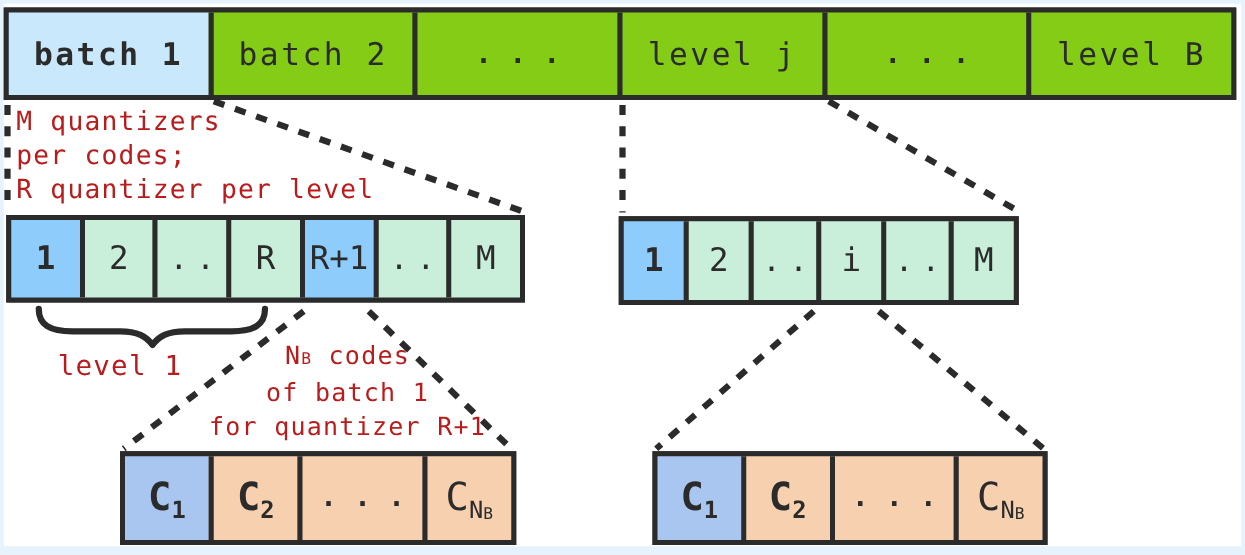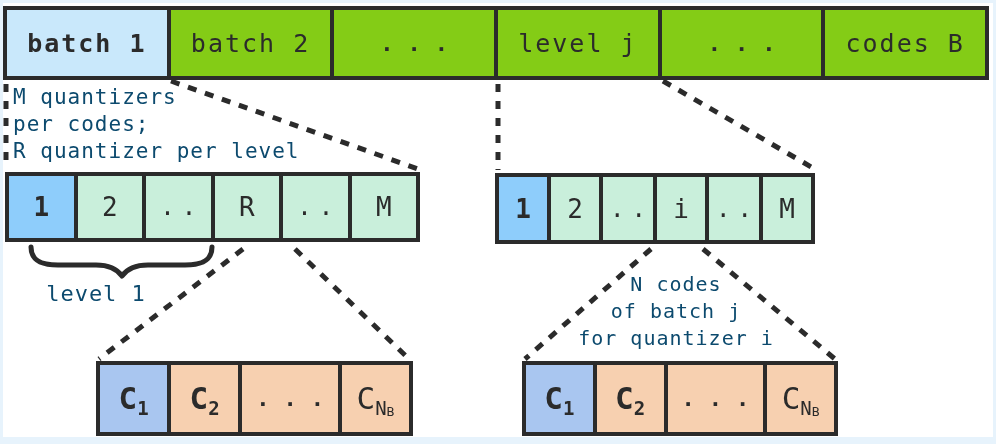--- a/index.html
+++ b/index.html
@@ -40,21 +40,21 @@
   .bold{font-weight:bold;}
   .dots-wide{letter-spacing:14px;text-indent:14px;font-weight:bold;font-size:22px;}
   .dots-mid{letter-spacing:7px;text-indent:7px;font-size:24px;}
 
   
   .codecell .main{font-size:31px;line-height:1;}
   .codecell .sub{font-size:19px;line-height:1;align-self:flex-end;transform:translateY(-14px);}
   .codecell .subsub{font-size:13px;line-height:1;align-self:flex-end;transform:translateY(-14px);}
 
   
-  .note{position:absolute;color:#0c4a6e;}
+  .note{position:absolute;color:#b91c1c;}
   .note-mquant{left:13px;top:84px;font-size:21px;line-height:27px;letter-spacing:1px;}
   .note-level{left:28px;top:281px;width:136px;text-align:center;font-size:22px;letter-spacing:1px;}
   .note-codes{text-align:center;font-size:20px;line-height:27px;letter-spacing:1px;}
   .note-codes-left{left:126px;top:271px;width:304px;}
   .note-codes-right{left:518px;top:271px;width:316px;}
   .note-sub{font-size:13px;}
 
   svg.overlay{position:absolute;left:0;top:0;pointer-events:none;}
   .dash{stroke:#2b2b2b;stroke-width:5;fill:none;}
   .brace{stroke:#2b2b2b;stroke-width:5;fill:none;stroke-linecap:round;stroke-linejoin:round;}
@@ -76,55 +76,56 @@
     <path class="dash" stroke-dasharray="9 9" d="M703 249 L835 359"></path>
     <path class="brace" d="M31 247 C31 260 40 265 58 265 L96 265 C110 265 117 269 122 276 C127 269 134 265 148 265 L185 265 C203 265 212 260 212 247"></path>
   </svg>
 
   <div class="boxrow row-batches">
     <div class="cell fill-batchblue bold">batch 1</div>
     <div class="cell fill-yellow">batch 2</div>
     <div class="cell fill-yellow dots-wide">...</div>
     <div class="cell fill-yellow">level j</div>
     <div class="cell fill-yellow dots-wide">...</div>
-    <div class="cell fill-yellow">codes B</div>
+    <div class="cell fill-yellow">level B</div>
   </div>
 
   <div class="note note-mquant">
     <div>M quantizers</div>
     <div>per codes;</div>
     <div>R quantizer per level</div>
   </div>
 
   <div class="boxrow row-quant-left">
     <div class="cell fill-quantblue bold">1</div>
     <div class="cell fill-green">2</div>
     <div class="cell fill-green dots-mid">..</div>
     <div class="cell fill-green">R</div>
+    <div class="cell fill-quantblue">R+1</div>
     <div class="cell fill-green dots-mid">..</div>
     <div class="cell fill-green">M</div>
   </div>
 
   <div class="boxrow row-quant-right">
     <div class="cell fill-quantblue bold">1</div>
     <div class="cell fill-green">2</div>
     <div class="cell fill-green dots-mid">..</div>
     <div class="cell fill-green">i</div>
     <div class="cell fill-green dots-mid">..</div>
     <div class="cell fill-green">M</div>
   </div>
 
   <div class="note note-level">level 1</div>
 
+  <div class="note note-codes note-codes-left">
+    <div><span>N</span><span class="note-sub">B</span><span> codes</span></div>
+    <div>of batch 1</div>
+    <div>for quantizer R+1</div>
+  </div>
 
-  <div class="note note-codes note-codes-right">
-    <div>N codes</div>
-    <div>of batch j</div>
-    <div>for quantizer i</div>
-  </div>
 
   <div class="boxrow row-codes-left">
     <div class="cell fill-codeblue codecell bold">
         <span class="main">C</span>
         <span class="sub">1</span>
       </div>
     <div class="cell fill-salmon codecell bold">
         <span class="main">C</span>
         <span class="sub">2</span>
       </div>

